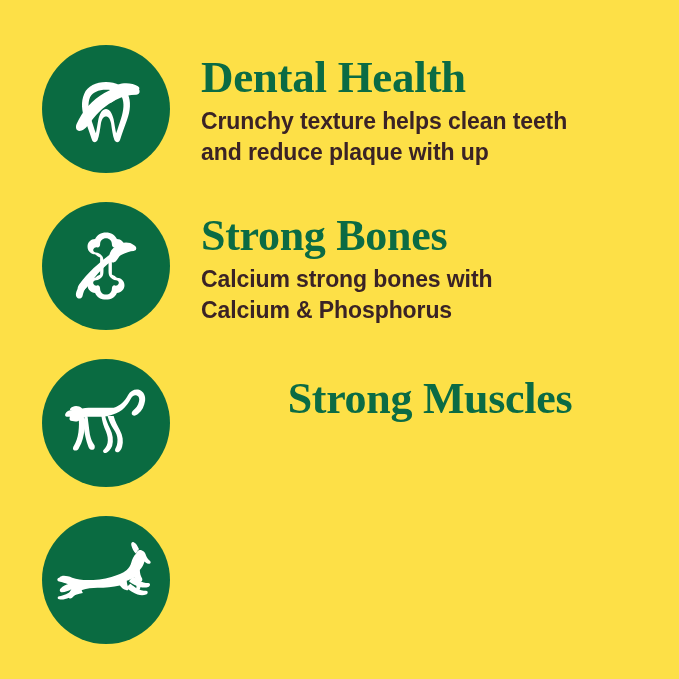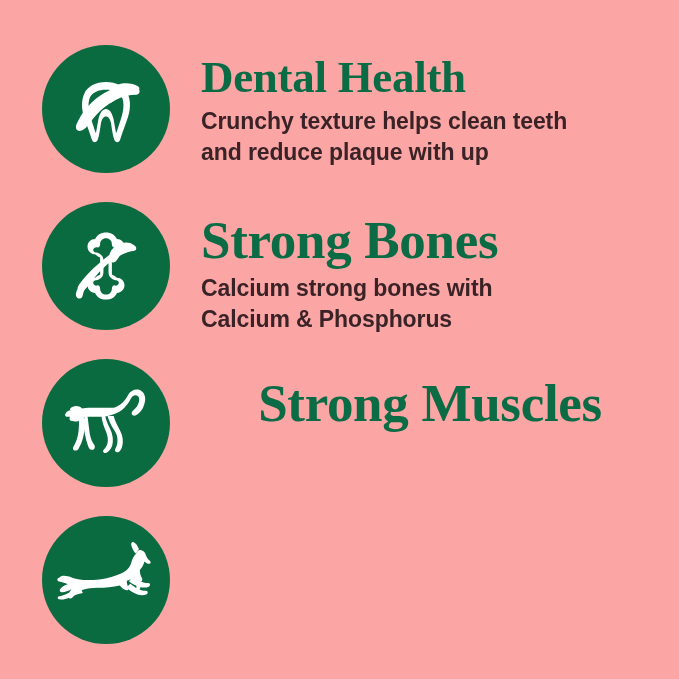--- a/index.html
+++ b/index.html
@@ -9,21 +9,21 @@
   body {
     width: 679px;
     height: 679px;
     background: #f5f7ee;
     font-family: "Liberation Sans", sans-serif;
     overflow: hidden;
   }
   .benefits-panel {
     width: 679px;
     height: 679px;
-    background: #fca5a5;
+    background: #fde047;
     position: relative;
     box-sizing: border-box;
     padding: 45px 20px 39px 42px;
     display: flex;
     flex-direction: column;
     justify-content: flex-start;
   }
   .benefit-row {
     display: flex;
     align-items: flex-start;
@@ -47,21 +47,21 @@
   .benefit-text {
     padding-left: 31px;
     padding-top: 10px;
     display: flex;
     flex-direction: column;
     flex: 1 1 auto;
   }
   .benefit-title {
     font-family: "Liberation Serif", "DejaVu Serif", serif;
     font-weight: bold;
-    font-size: 53px;
+    font-size: 44px;
     line-height: 1.0;
     color: #0b6b44;
     letter-spacing: -0.3px;
     margin: 0 0 6px 0;
     white-space: nowrap;
   }
   .benefit-desc {
     font-family: "Liberation Sans", sans-serif;
     font-weight: bold;
     font-size: 23px;

